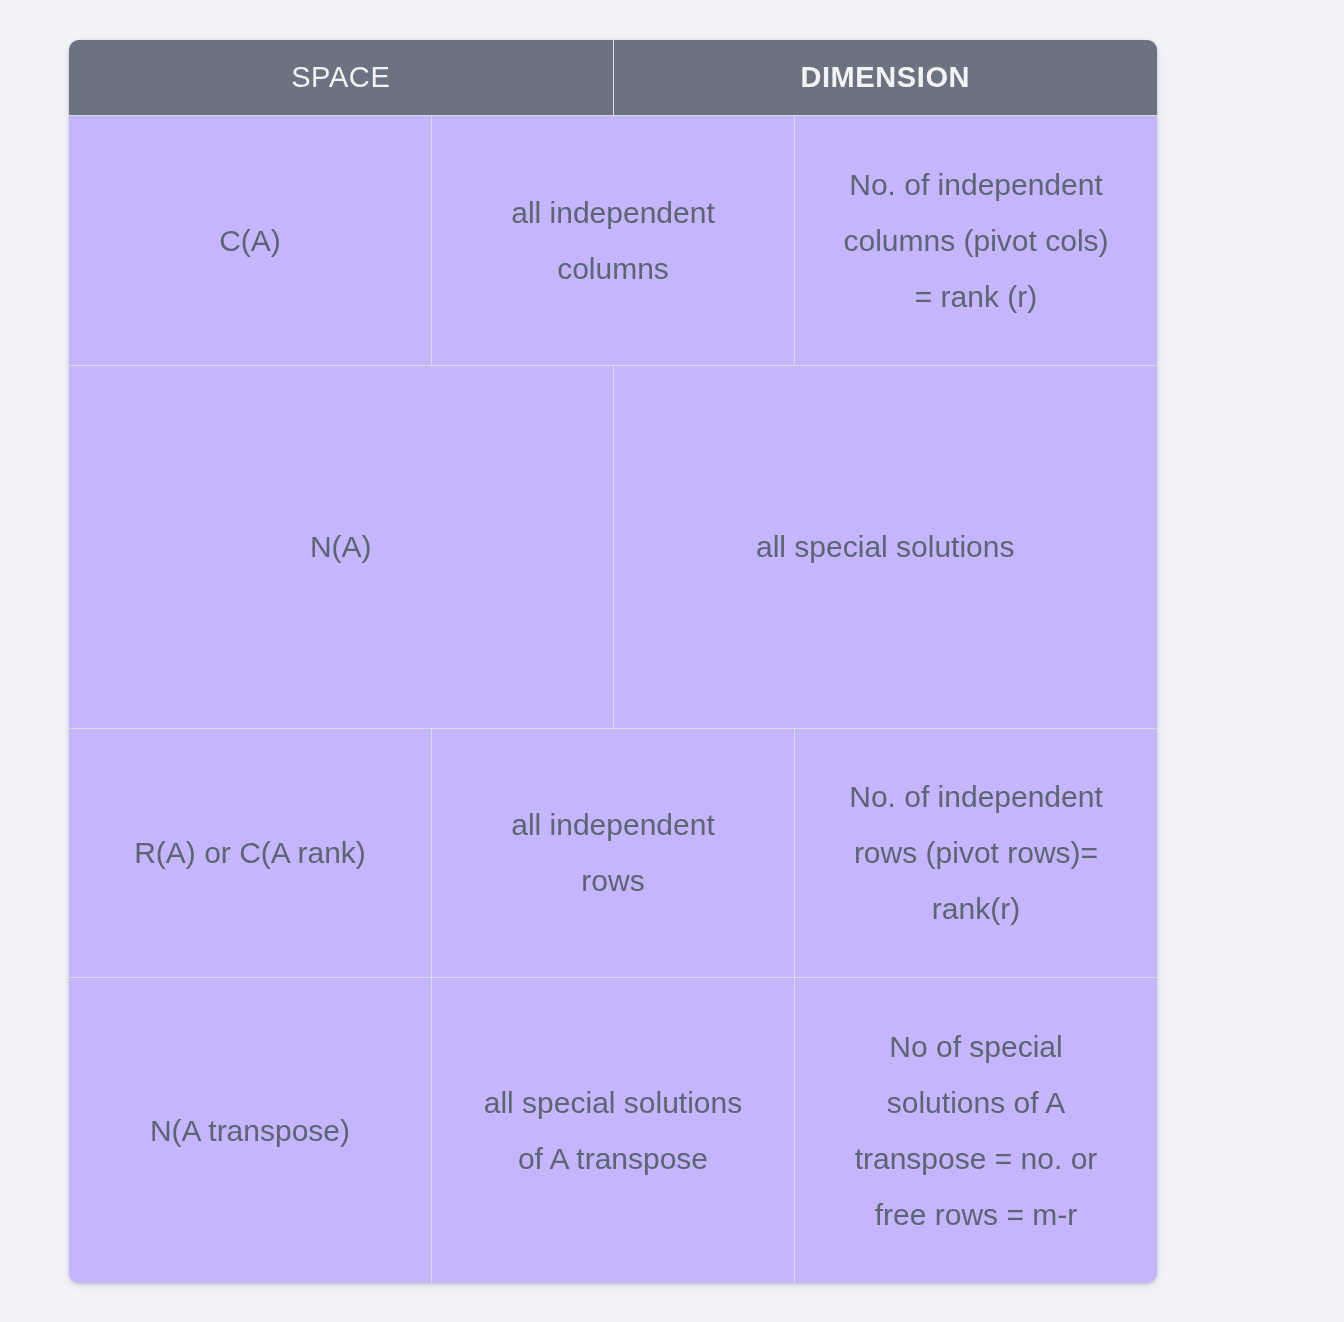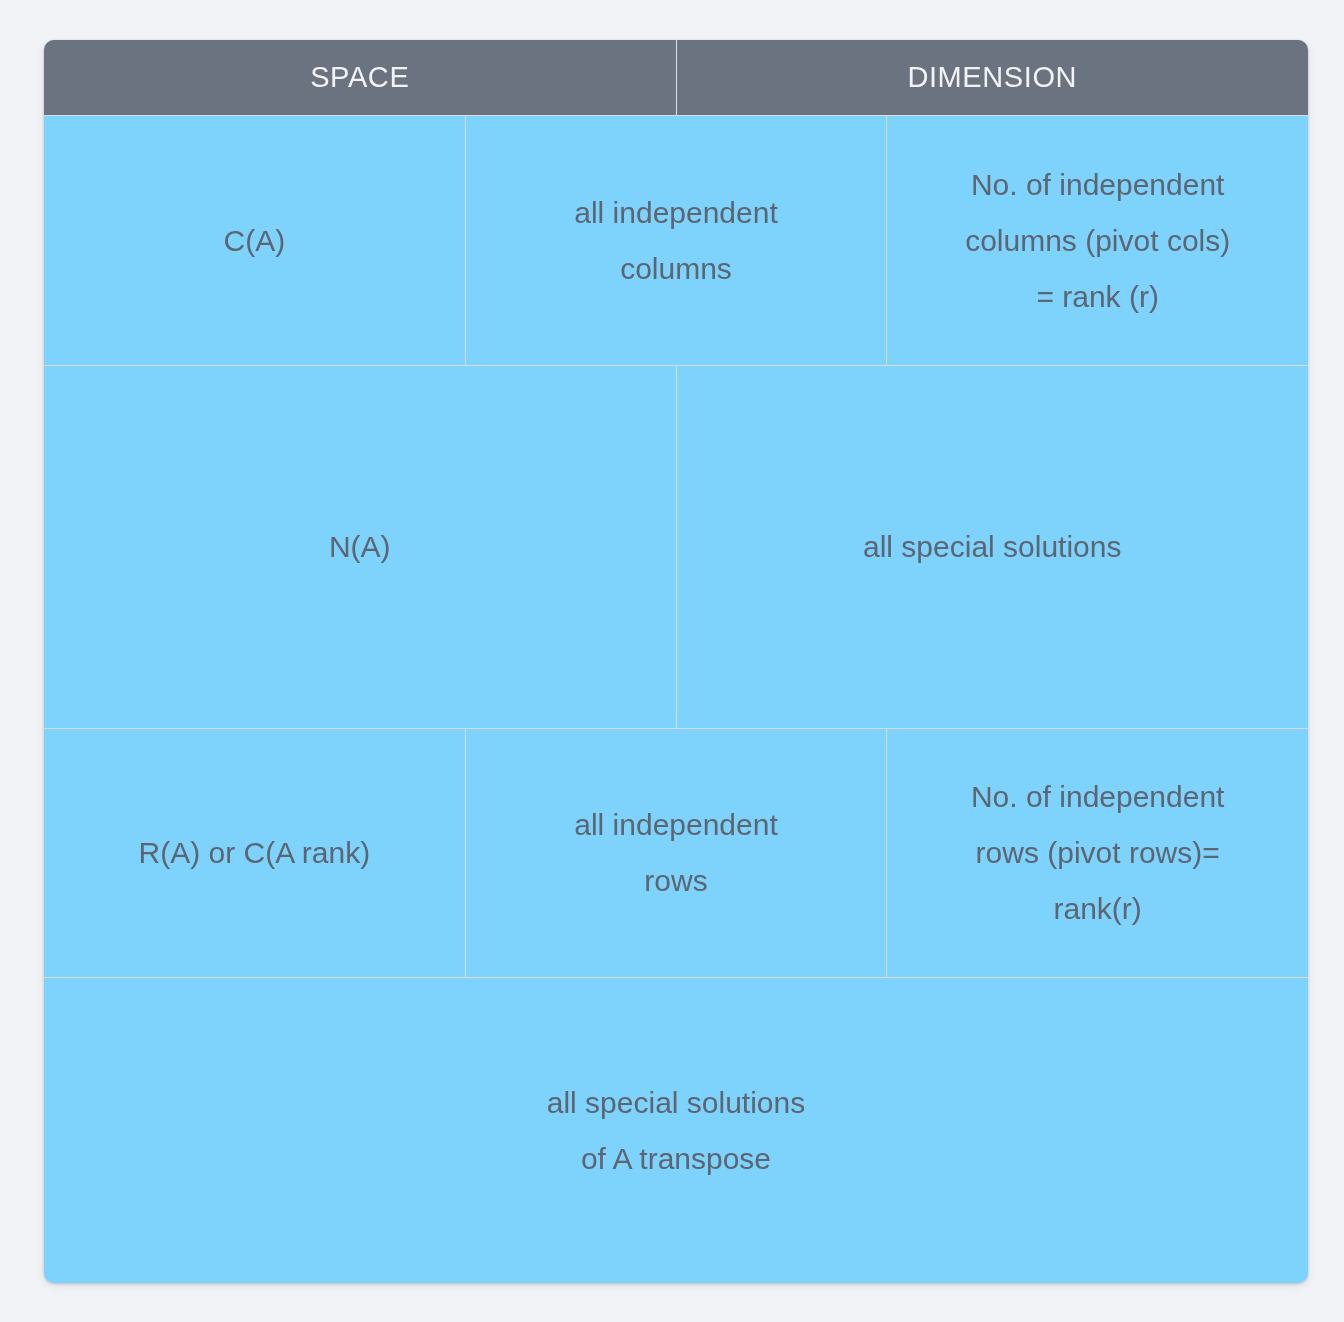--- a/index.html
+++ b/index.html
@@ -7,25 +7,25 @@
   html, body {
     width: 1344px;
     height: 1322px;
     background: #f1f3f6;
     font-family: "Liberation Sans", sans-serif;
     overflow: hidden;
   }
 
   .card {
     position: absolute;
-    left: 44px;
+    left: 69px;
     top: 40px;
-    width: 1264px;
+    width: 1088px;
     height: 1243px;
-    background: #7dd3fc;
+    background: #c4b5fd;
     border-radius: 10px;
     box-shadow: 0 1px 3px rgba(16, 24, 40, 0.18), 0 3px 10px rgba(16, 24, 40, 0.08);
     overflow: hidden;
   }
 
   .thead {
     display: flex;
     height: 75px;
     background: #6b7280;
   }
@@ -33,21 +33,21 @@
   .th {
     flex: 1 1 0;
     display: flex;
     align-items: center;
     justify-content: center;
     color: #f2f3f5;
     font-size: 29px;
     letter-spacing: 0.6px;
     border-right: 1px solid #dde0e3;
   }
-  .th:last-child { border-right: none; }
+  .th:last-child { border-right: none; font-weight: bold; }
 
   .trow {
     display: flex;
     border-top: 1px solid #d9dcdf;
   }
   .row-0 { height: 250px; }
   .row-1 { height: 363px; }
   .row-2 { height: 249px; }
   .row-3 { height: 306px; }
 
@@ -93,17 +93,22 @@
   <div class="trow row-2">
     <div class="td">R(A) or C(A rank)</div>
     <div class="td">all independent
 rows</div>
     <div class="td">No. of independent
 rows (pivot rows)=
 rank(r)</div>
   </div>
 
   <div class="trow row-3">
+    <div class="td">N(A transpose)</div>
     <div class="td">all special solutions
 of A transpose</div>
+    <div class="td">No of special
+solutions of A
+transpose = no. or
+free rows = m-r</div>
   </div>
 
 </div>
 
 </body></html>

